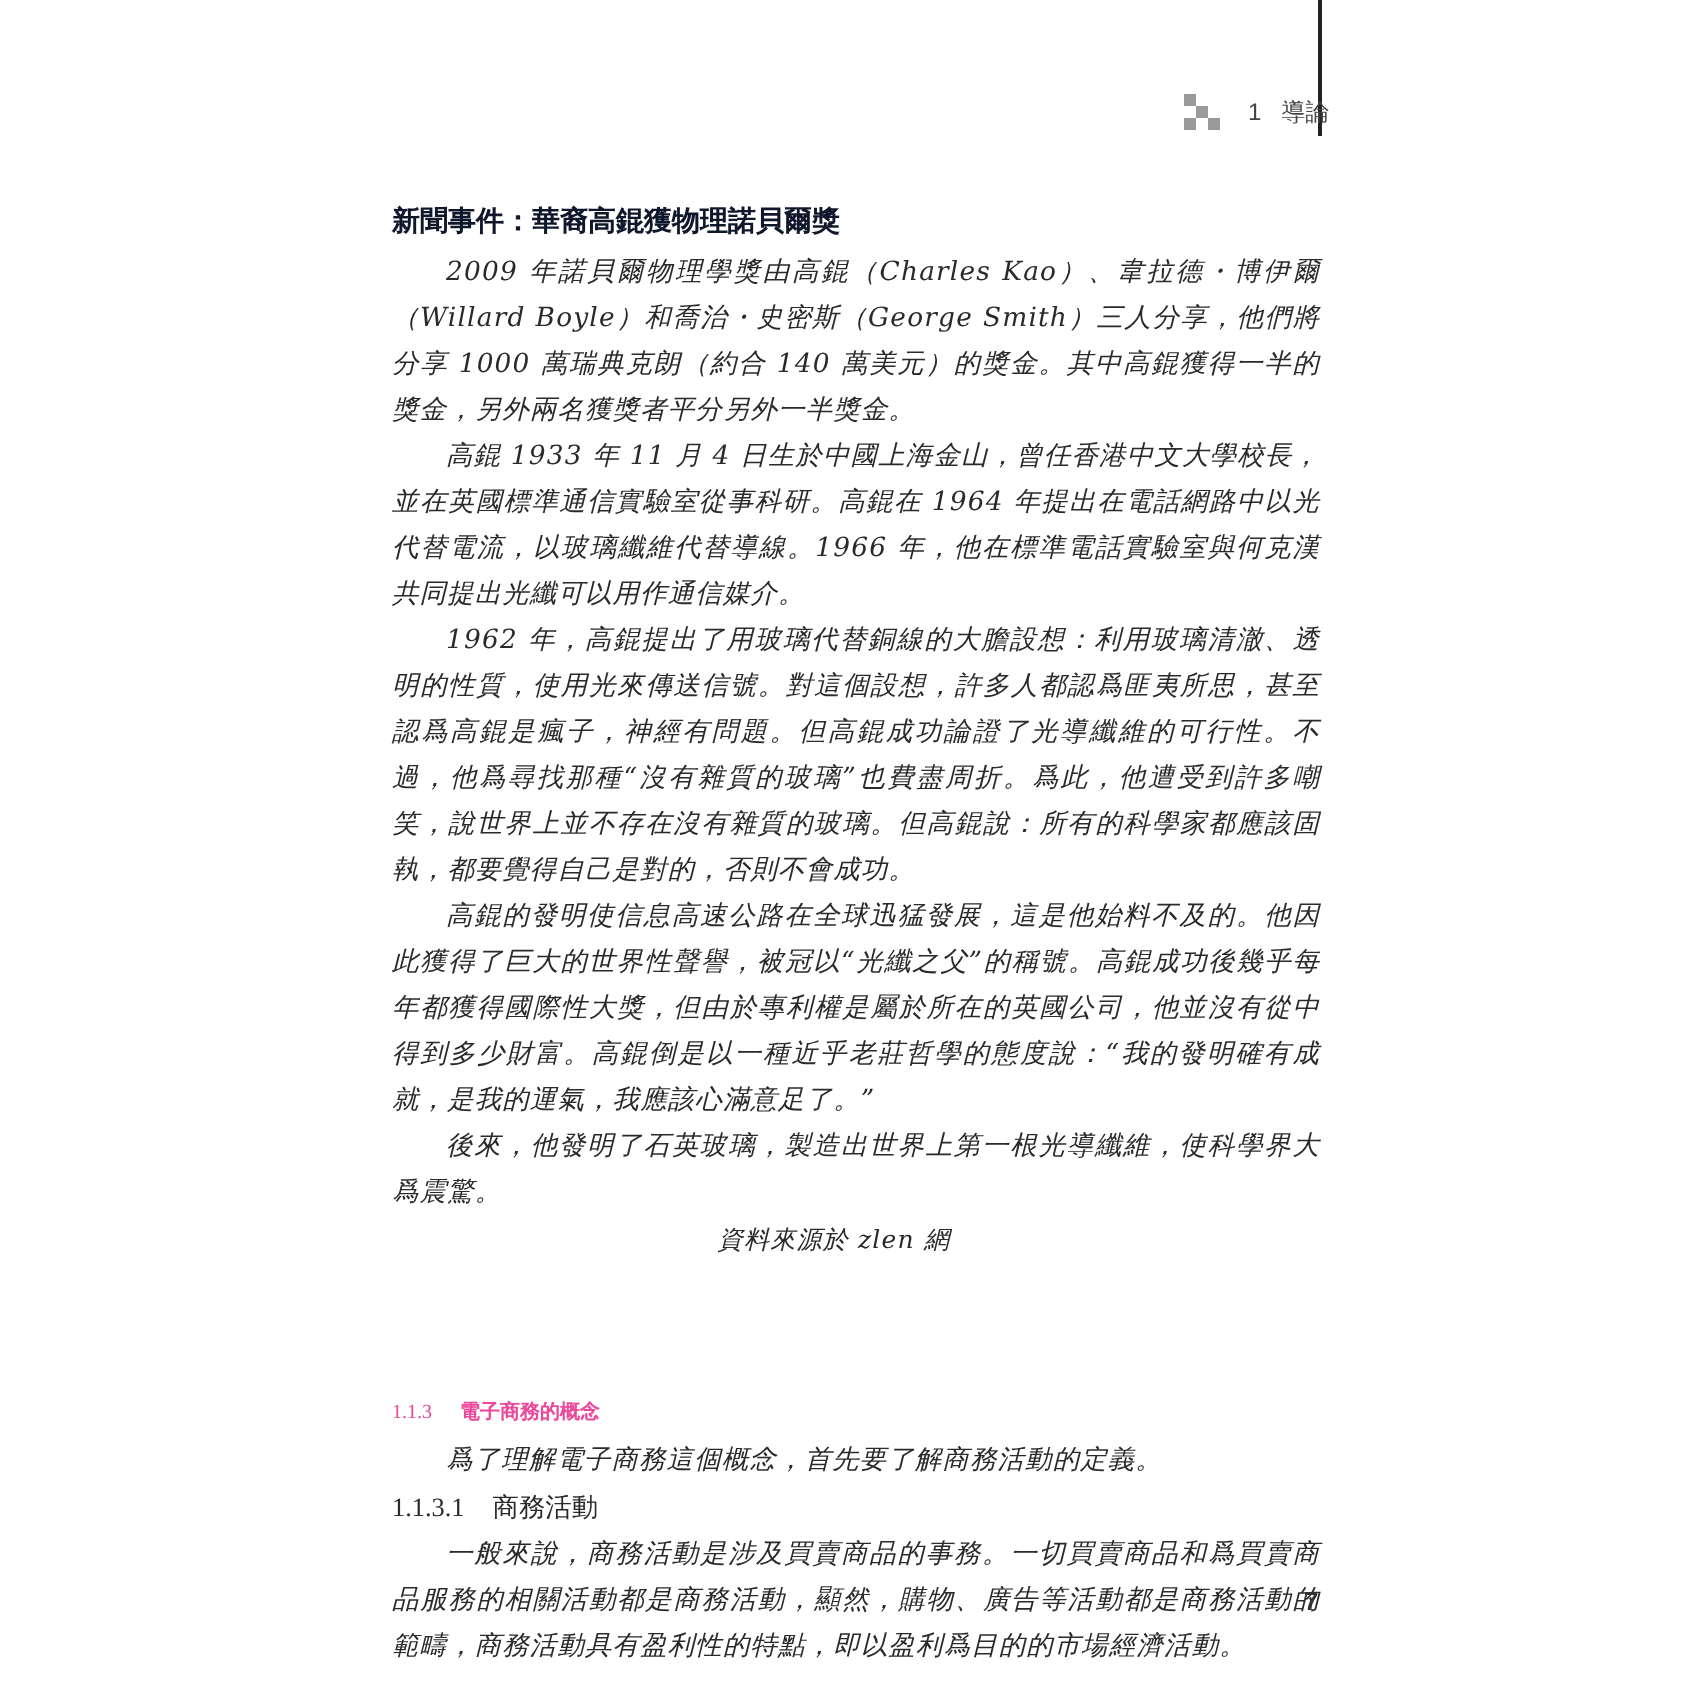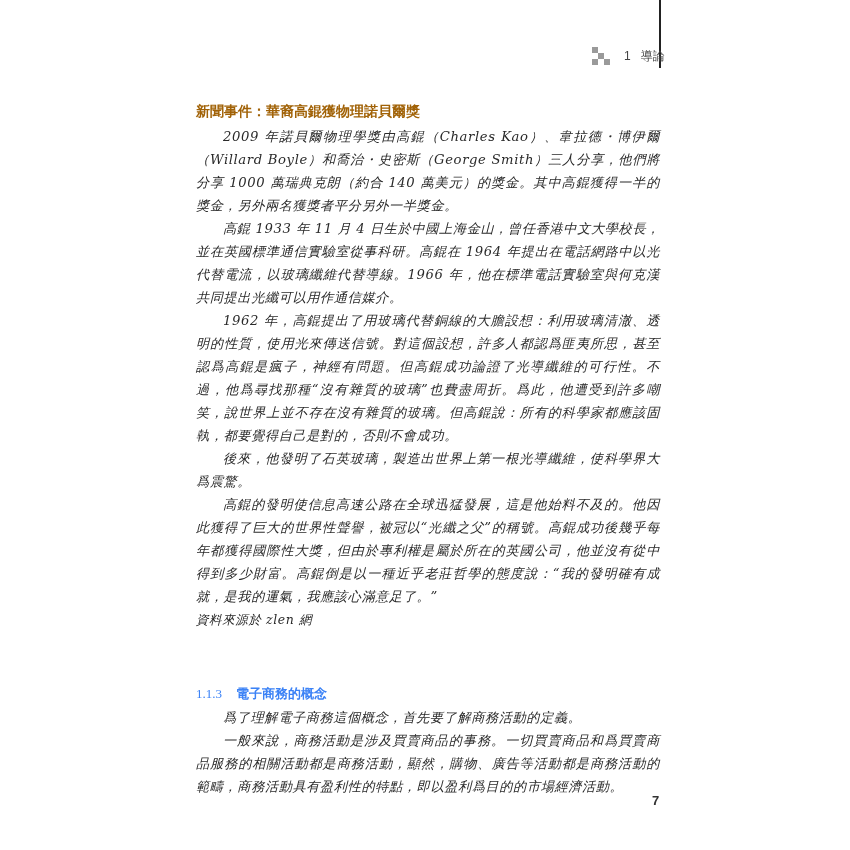--- a/index.html
+++ b/index.html
@@ -5,24 +5,24 @@
   html,body{margin:0;padding:0;background:#ffffff;}
   body{width:850px;height:850px;position:relative;overflow:hidden;
        font-family:"DejaVu Serif","Liberation Serif",serif;color:#2a2a2a;}
   .vrule{position:absolute;left:659px;top:0;width:2px;height:68px;background:#222;}
   .running-head{position:absolute;left:592px;top:46px;height:20px;display:flex;align-items:center;
        font-size:12px;color:#444;}
   .checker{position:relative;width:18px;height:18px;margin-right:14px;}
   .checker i{position:absolute;width:6px;height:6px;background:#9a9a9a;}
   .rh-num{margin-right:10px;font-family:"Liberation Sans",sans-serif;}
   .content{position:absolute;left:196px;top:100px;width:464px;}
-  .news-title{font-weight:bold;font-size:14px;line-height:23px;margin:0 0 2px 0;color:#a16207;}
+  .news-title{font-weight:bold;font-size:14px;line-height:23px;margin:0 0 2px 0;color:#0f172a;}
   p{margin:0;font-size:13.2px;line-height:23px;text-align:justify;text-indent:27px;letter-spacing:0.6px;font-style:italic;}
-  .src{text-align:left;text-indent:0;padding-right:22px;font-size:12.5px;margin-top:0;}
-  .h3{margin-top:51px;font-size:13px;font-weight:bold;line-height:23px;color:#3b82f6;}
+  .src{text-align:center;text-indent:0;padding-right:22px;font-size:12.5px;margin-top:0;}
+  .h3{margin-top:64px;font-size:10px;font-weight:bold;line-height:23px;color:#ec4899;}
   .h3 .num{font-weight:normal;margin-right:14px;font-family:"Liberation Serif",serif;}
   .intro{margin-top:1px;}
   .h4{font-size:13.2px;line-height:23px;}
   .h4 .num{margin-right:14px;font-family:"Liberation Serif",serif;}
   .pagenum{position:absolute;left:652px;top:793px;font-family:"Liberation Sans",sans-serif;
        font-weight:bold;font-size:13px;color:#333;}
 </style>
 </head>
 <body>
 
@@ -37,26 +37,29 @@
   </div>
   <span class="rh-num">1</span>
   <span>導論</span>
 </div>
 
 <div class="content">
   <div class="news-title">新聞事件：華裔高錕獲物理諾貝爾獎</div>
   <p>2009 年諾貝爾物理學獎由高錕（Charles Kao）、韋拉德・博伊爾（Willard Boyle）和喬治・史密斯（George Smith）三人分享，他們將分享 1000 萬瑞典克朗（約合 140 萬美元）的獎金。其中高錕獲得一半的獎金，另外兩名獲獎者平分另外一半獎金。</p>
   <p>高錕 1933 年 11 月 4 日生於中國上海金山，曾任香港中文大學校長，並在英國標準通信實驗室從事科研。高錕在 1964 年提出在電話網路中以光代替電流，以玻璃纖維代替導線。1966 年，他在標準電話實驗室與何克漢共同提出光纖可以用作通信媒介。</p>
   <p>1962 年，高錕提出了用玻璃代替銅線的大膽設想：利用玻璃清澈、透明的性質，使用光來傳送信號。對這個設想，許多人都認爲匪夷所思，甚至認爲高錕是瘋子，神經有問題。但高錕成功論證了光導纖維的可行性。不過，他爲尋找那種“沒有雜質的玻璃”也費盡周折。爲此，他遭受到許多嘲笑，說世界上並不存在沒有雜質的玻璃。但高錕說：所有的科學家都應該固執，都要覺得自己是對的，否則不會成功。</p>
+  <p>高錕的發明使信息高速公路在全球迅猛發展，這是他始料不及的。他因此獲得了巨大的世界性聲譽，被冠以“光纖之父”的稱號。高錕成功後幾乎每年都獲得國際性大獎，但由於專利權是屬於所在的英國公司，他並沒有從中得到多少財富。高錕倒是以一種近乎老莊哲學的態度說：“我的發明確有成就，是我的運氣，我應該心滿意足了。”</p>
   <p>後來，他發明了石英玻璃，製造出世界上第一根光導纖維，使科學界大爲震驚。</p>
-  <p>高錕的發明使信息高速公路在全球迅猛發展，這是他始料不及的。他因此獲得了巨大的世界性聲譽，被冠以“光纖之父”的稱號。高錕成功後幾乎每年都獲得國際性大獎，但由於專利權是屬於所在的英國公司，他並沒有從中得到多少財富。高錕倒是以一種近乎老莊哲學的態度說：“我的發明確有成就，是我的運氣，我應該心滿意足了。”</p>
   <p class="src">資料來源於 zlen 網</p>
 
   <div class="h3">
     <span class="num">1.1.3</span><span>電子商務的概念</span>
   </div>
   <p class="intro">爲了理解電子商務這個概念，首先要了解商務活動的定義。</p>
 
+  <div class="h4">
+    <span class="num">1.1.3.1</span><span>商務活動</span>
+  </div>
   <p>一般來說，商務活動是涉及買賣商品的事務。一切買賣商品和爲買賣商品服務的相關活動都是商務活動，顯然，購物、廣告等活動都是商務活動的範疇，商務活動具有盈利性的特點，即以盈利爲目的的市場經濟活動。</p>
 
 </div>
 
 <div class="pagenum">7</div>
 
 </body></html>

